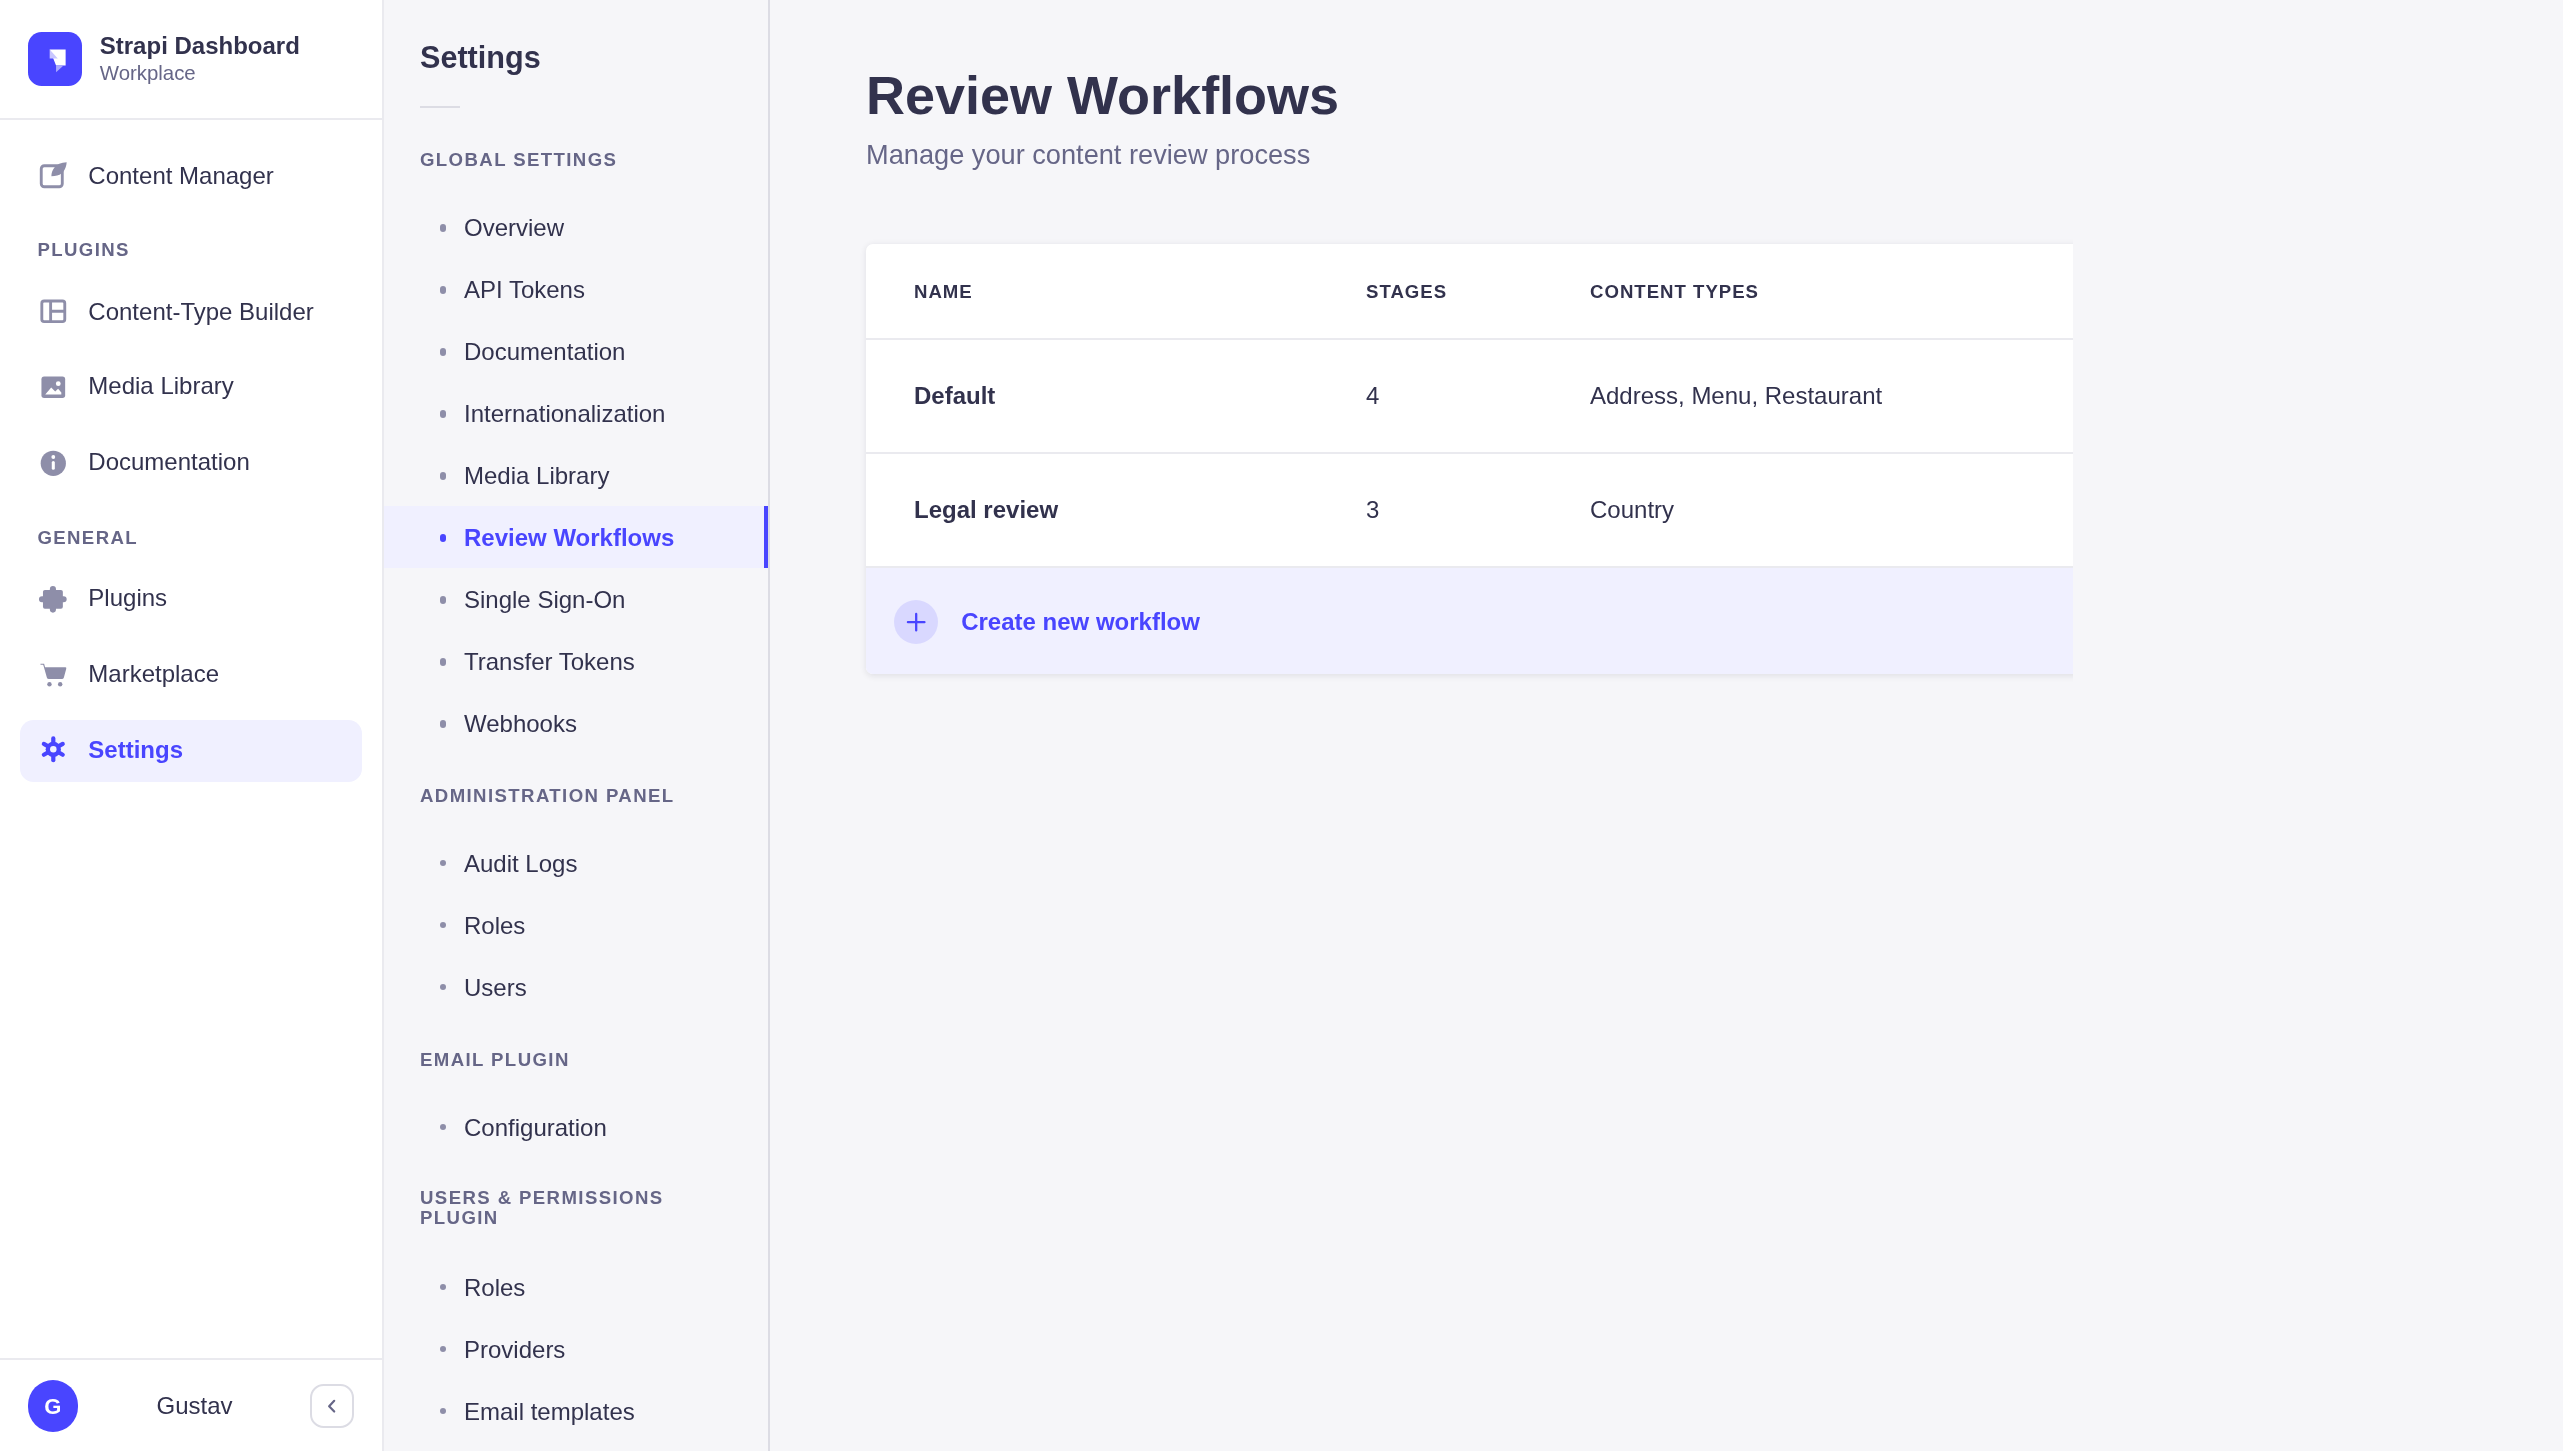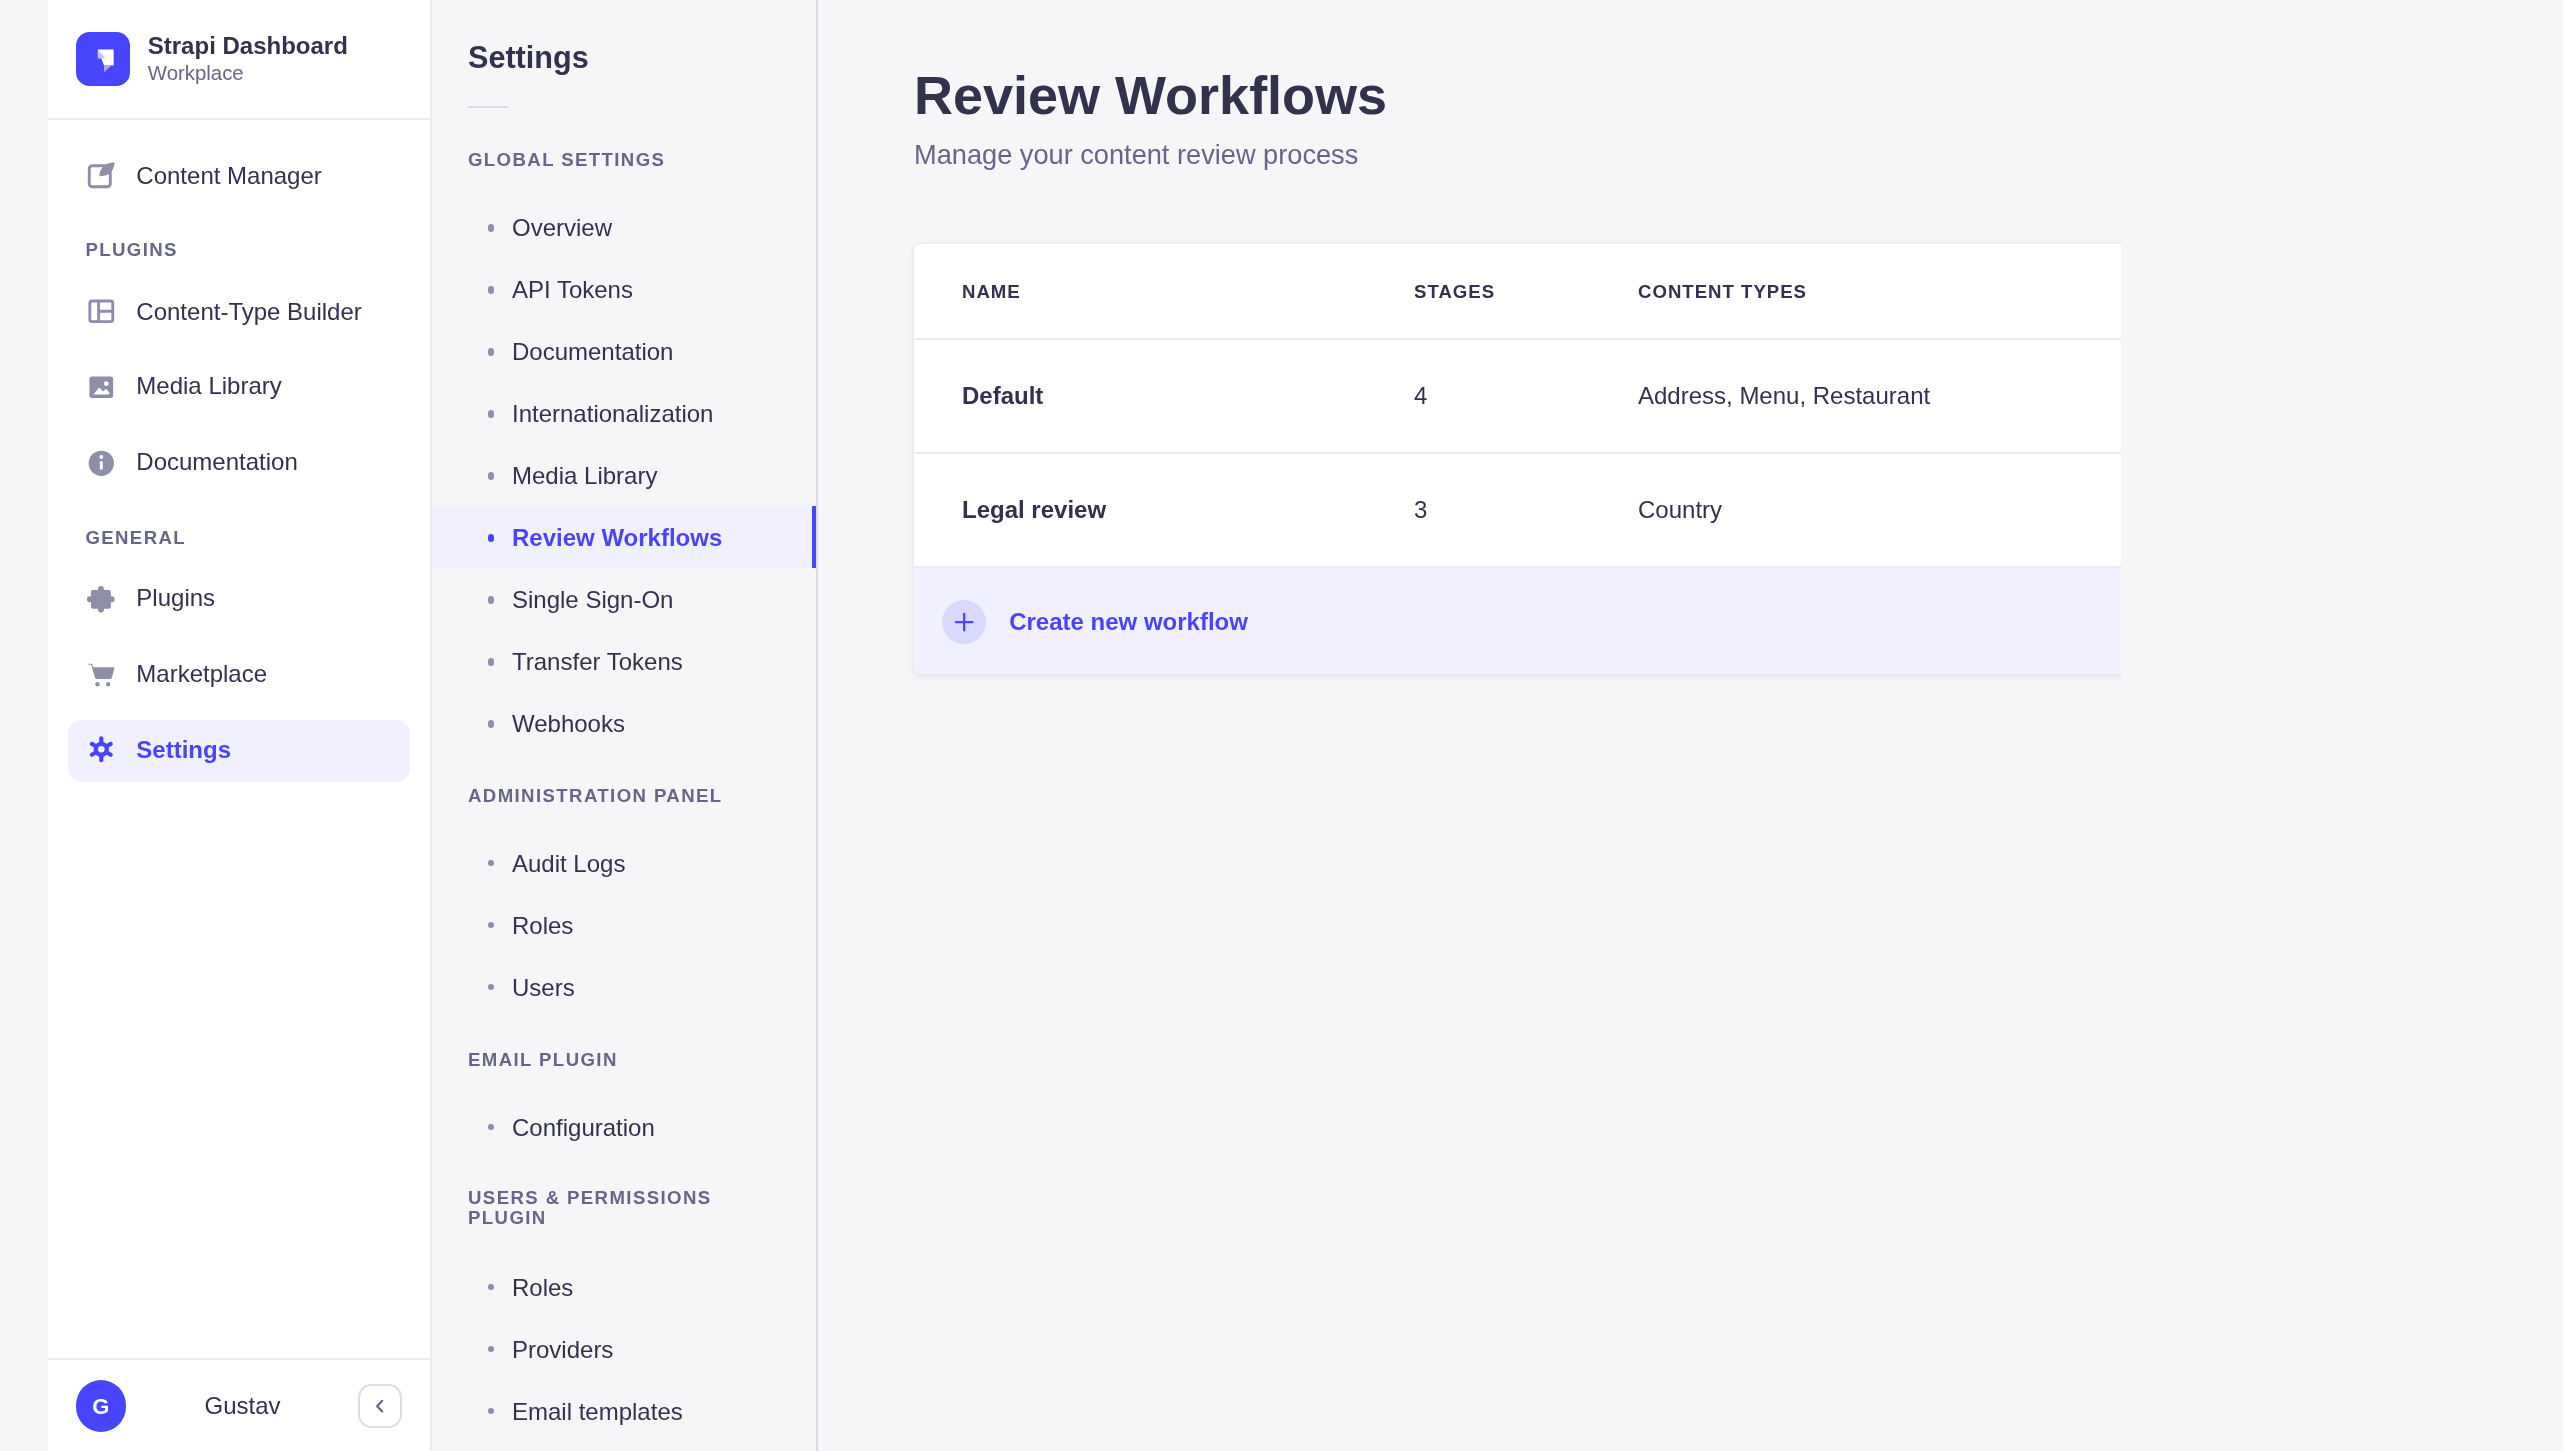--- a/index.html
+++ b/index.html
@@ -1,16 +1,16 @@
 <!DOCTYPE html>
 <html style="font-size:13.6px"><head>
 <meta charset="utf-8">
 <style>
   html,body{margin:0;padding:0;background:#f6f6f9;}
-  .stage{width:2073px;height:1451px;overflow:hidden;position:relative;margin-left:48px;}
+  .stage{width:2073px;height:1451px;overflow:hidden;position:relative;}
   .app{width:1282px;height:726px;transform:scale(2);transform-origin:0 0;
        display:flex;background:#f6f6f9;
        font-family:"Liberation Sans",sans-serif;color:#32324d;
        -webkit-font-smoothing:antialiased;}
 
   
   .sidebar{width:192px;min-width:192px;background:#fff;border-right:0.8px solid #eaeaef;
            display:flex;flex-direction:column;box-sizing:border-box;}
   .brand{height:59px;display:flex;align-items:center;gap:8.5px;padding:0 14.4px;
          border-bottom:0.8px solid #eaeaef;cursor:pointer;}

